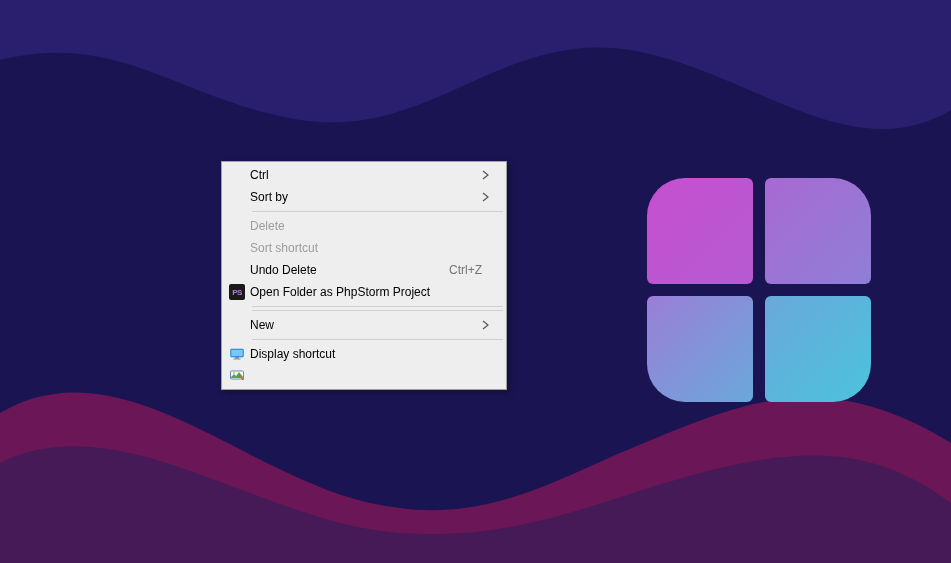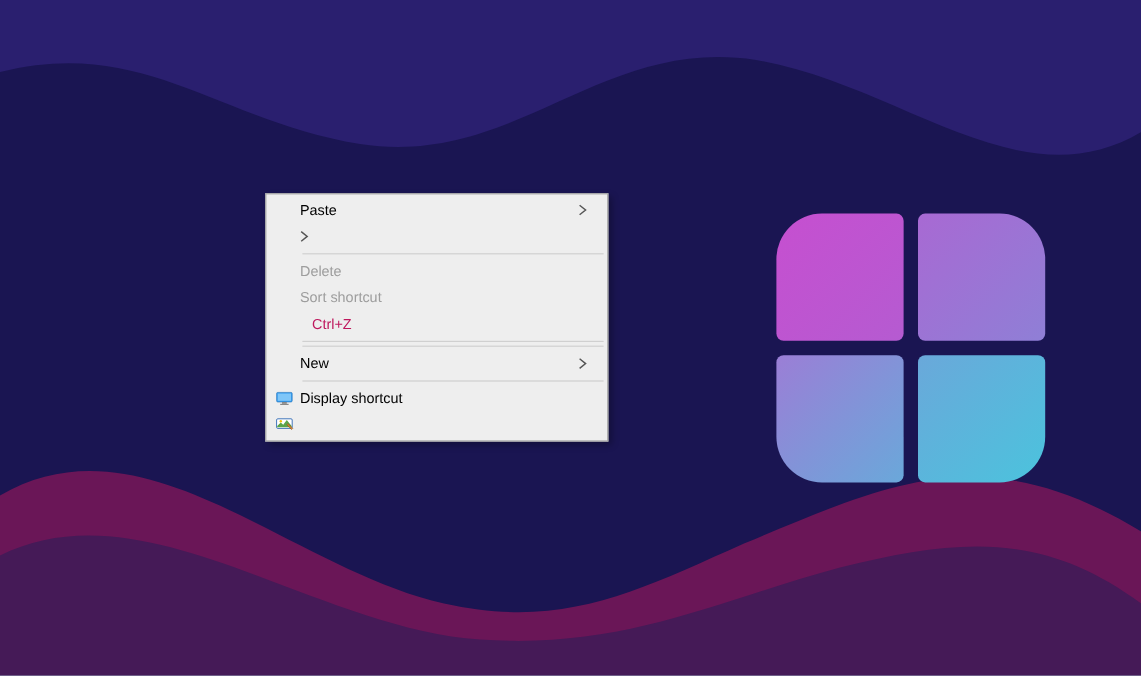--- a/index.html
+++ b/index.html
@@ -59,21 +59,21 @@
   }
   .cm-item.hovered { background: #ffffff; }
   .cm-icon {
     width: 26px;
     display: flex;
     align-items: center;
     justify-content: center;
     flex-shrink: 0;
   }
   .cm-label { flex: 1; }
-  .cm-shortcut { color: #be185d; margin-left: 10px; }
+  .cm-shortcut { color: #737373; margin-left: 10px; }
   .cm-arrow { width: 14px; text-align: right; }
   .cm-arrow svg { display:block; }
   .cm-sep {
     height: 1px;
     background: #d0d0d0;
     margin: 3px 1px 3px 28px;
   }
   .disabled { color: #9d9d9d; }
 
   .ico-box { width:16px; height:16px; display:flex; align-items:center; justify-content:center; }
@@ -96,30 +96,31 @@
     <div class="tile tl"></div>
     <div class="tile tr"></div>
     <div class="tile bl"></div>
     <div class="tile br"></div>
   </div>
 
   <div class="context-menu">
 
     <div class="cm-item">
       <span class="cm-icon"></span>
-      <span class="cm-label">Paste</span>
+      <span class="cm-label">Ctrl</span>
       <span class="cm-arrow">
         <svg width="8" height="10" viewBox="0 0 8 10">
             <path d="M1 1 L6 5 L1 9" stroke="#555" stroke-width="1.2" fill="none"></path>
           </svg>
       </span>
     </div>
 
     <div class="cm-item">
       <span class="cm-icon"></span>
+      <span class="cm-label">Sort by</span>
       <span class="cm-arrow">
         <svg width="8" height="10" viewBox="0 0 8 10">
             <path d="M1 1 L6 5 L1 9" stroke="#555" stroke-width="1.2" fill="none"></path>
           </svg>
       </span>
     </div>
 
 
     <div class="cm-sep"></div>
 
@@ -130,24 +131,34 @@
     </div>
 
     <div class="cm-item disabled">
       <span class="cm-icon"></span>
       <span class="cm-label">Sort shortcut</span>
       <span class="cm-arrow"></span>
     </div>
 
     <div class="cm-item">
       <span class="cm-icon"></span>
+      <span class="cm-label">Undo Delete</span>
       <span class="cm-shortcut">Ctrl+Z</span>
       <span class="cm-arrow"></span>
     </div>
 
+    <div class="cm-item">
+      <span class="cm-icon">
+        <span class="ico-box" style="background:#1a1a1a;border-radius:2px;">
+          <span style="color:#b57bdc;font-size:8px;font-weight:bold;letter-spacing:-0.5px;">PS</span>
+        </span>
+      </span>
+      <span class="cm-label">Open Folder as PhpStorm Project</span>
+      <span class="cm-arrow"></span>
+    </div>
 
     <div class="cm-sep"></div>
 
 
     <div class="cm-sep"></div>
 
     <div class="cm-item">
       <span class="cm-icon"></span>
       <span class="cm-label">New</span>
       <span class="cm-arrow">

